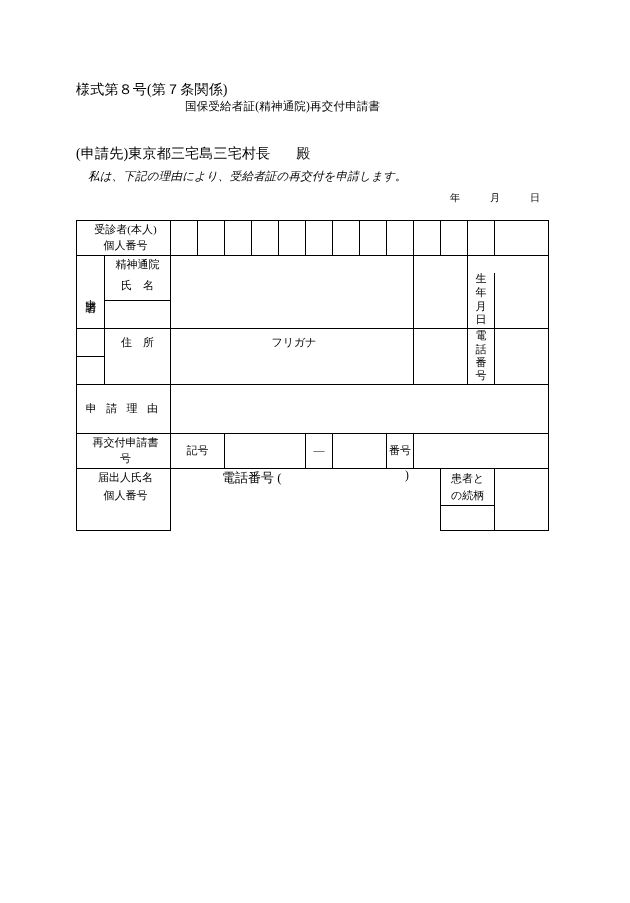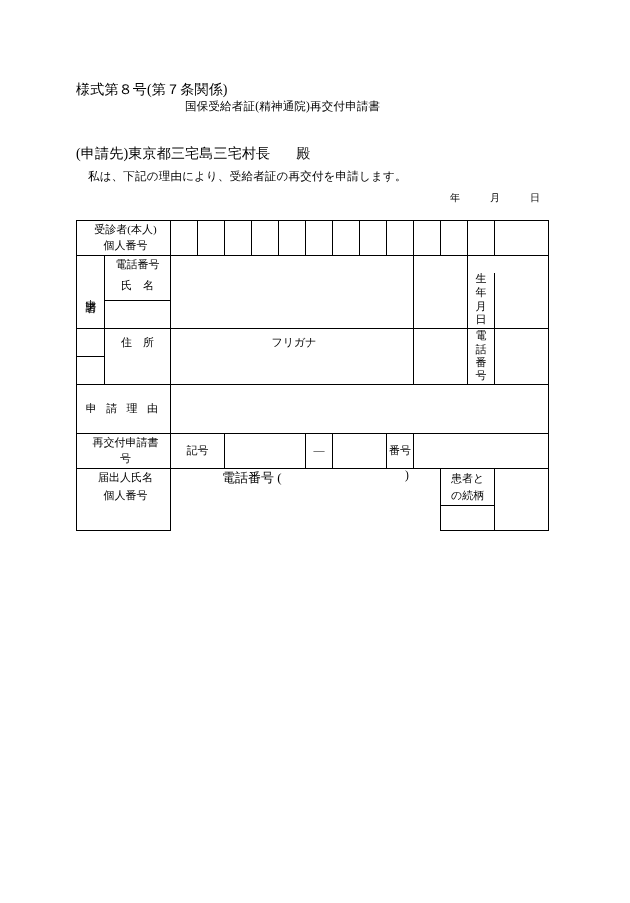--- a/index.html
+++ b/index.html
@@ -46,20 +46,21 @@
   }
   .addressee .honorific {
     margin-left: 26px;
   }
   .statement {
     position: absolute;
     left: 88px;
     top: 169px;
     font-size: 11.5px;
     letter-spacing: 0.2px;
+    font-style: italic;
   }
   .dateline {
     position: absolute;
     left: 450px;
     top: 191px;
     font-size: 10px;
     letter-spacing: 0.2px;
   }
   .dateline span {
     display: inline-block;
@@ -178,21 +179,21 @@
     </tr>
 
     <tr>
       <td class="lbl2 nb-t" colspan="2">個人番号</td>
     </tr>
 
     <tr>
       <td rowspan="3">
         <span class="vert">申請者</span>
       </td>
-      <td class="nb-b">電話番号</td>
+      <td class="nb-b">精神通院</td>
       <td colspan="9" class="cell-pad nb-b"></td>
       <td colspan="2" class="nb-b"></td>
       <td colspan="2" class="nb-b"></td>
     </tr>
 
     <tr>
       <td class="nb-t">氏　名</td>
       <td colspan="9" class="cell-pad nb-t" rowspan="2" style="height:34px"></td>
       <td colspan="2" class="nb-t" rowspan="2"></td>
       <td class="nb-t nb-b">生　年</td>

